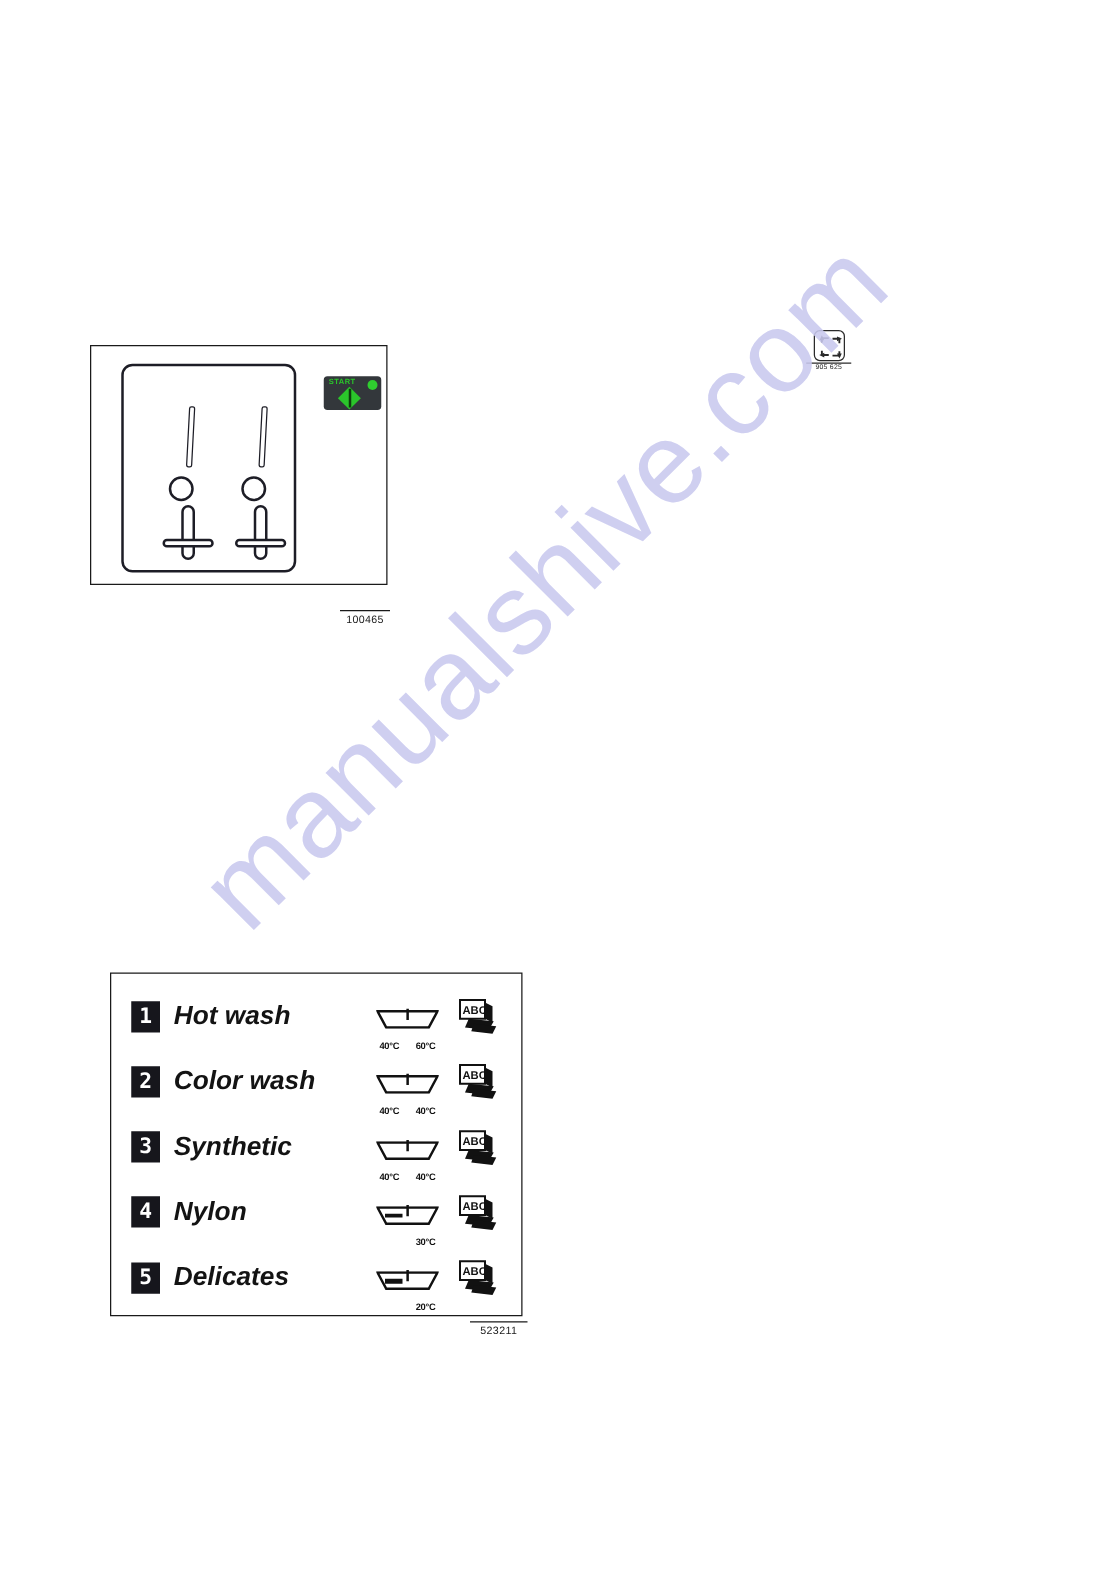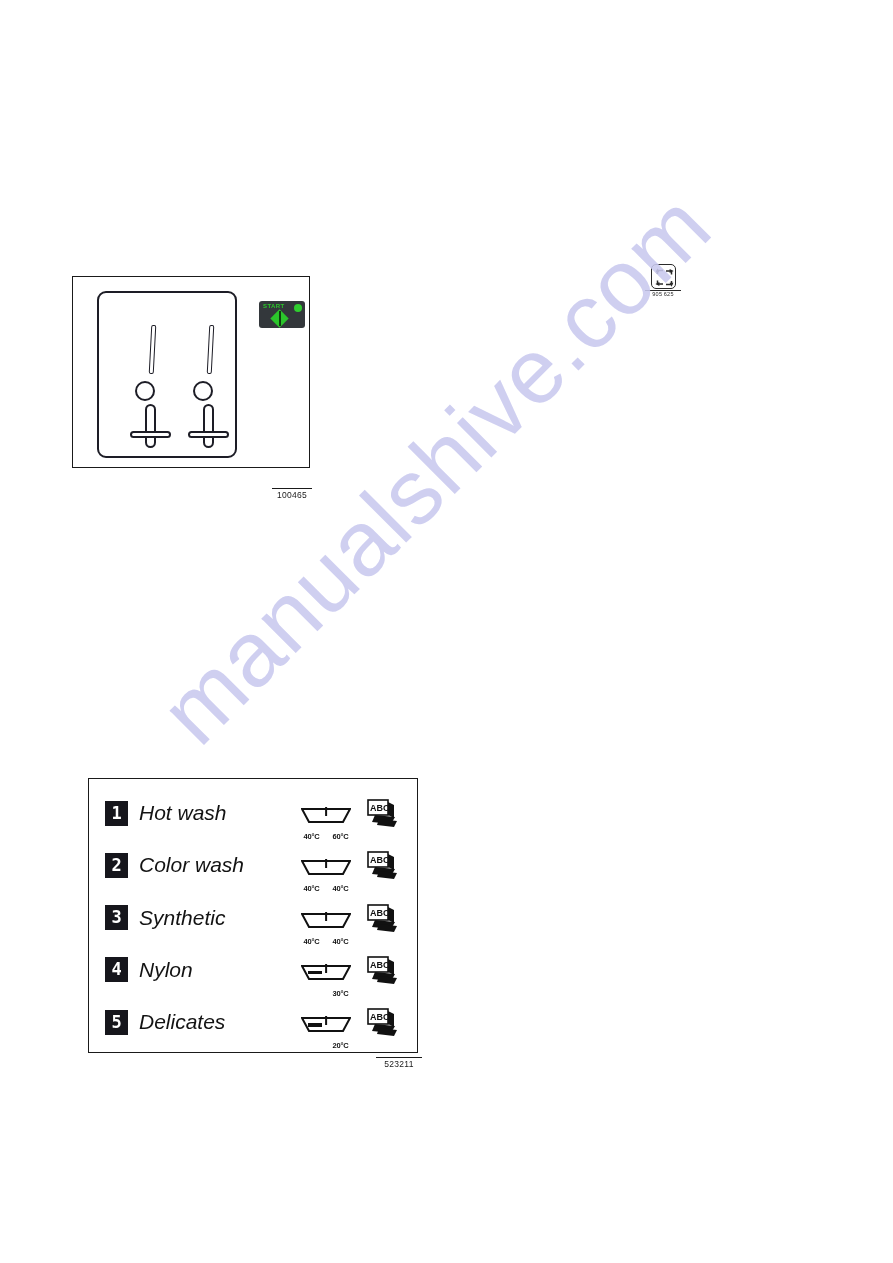--- a/index.html
+++ b/index.html
@@ -254,21 +254,21 @@
     font-weight: bold;
     line-height: 25px;
     text-align: center;
     flex: 0 0 auto;
     letter-spacing: 0;
   }
   .prog-name {
     margin-left: 11px;
     font-family: "Liberation Sans", sans-serif;
     font-style: italic;
-    font-weight: normal;
+    font-weight: bold;
     font-size: 21px;
     color: #131313;
     flex: 1 1 auto;
     white-space: nowrap;
   }
 
   
   .tub-icon {
     position: relative;
     width: 58px;

